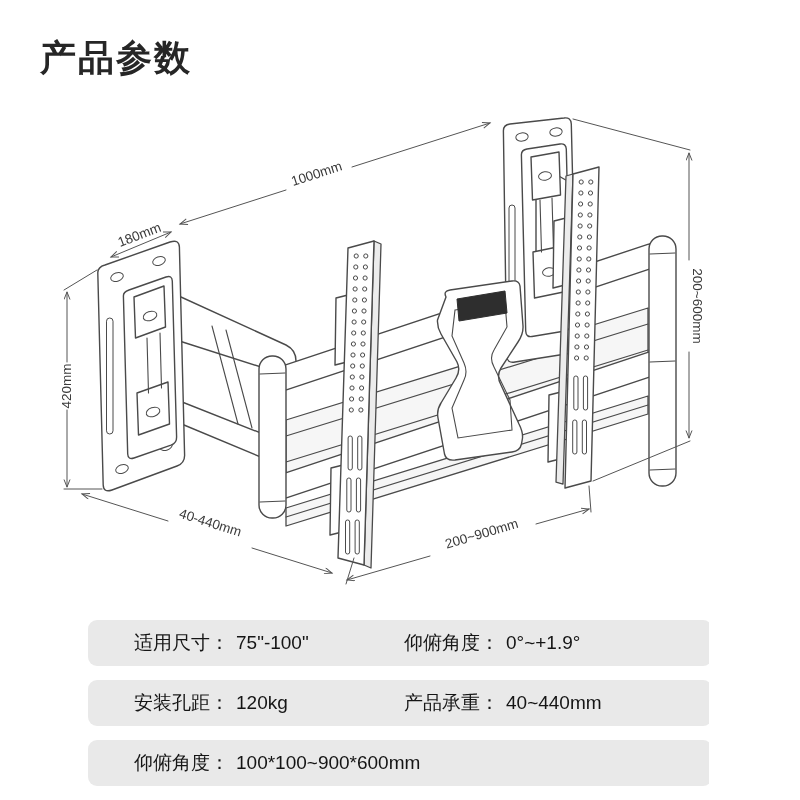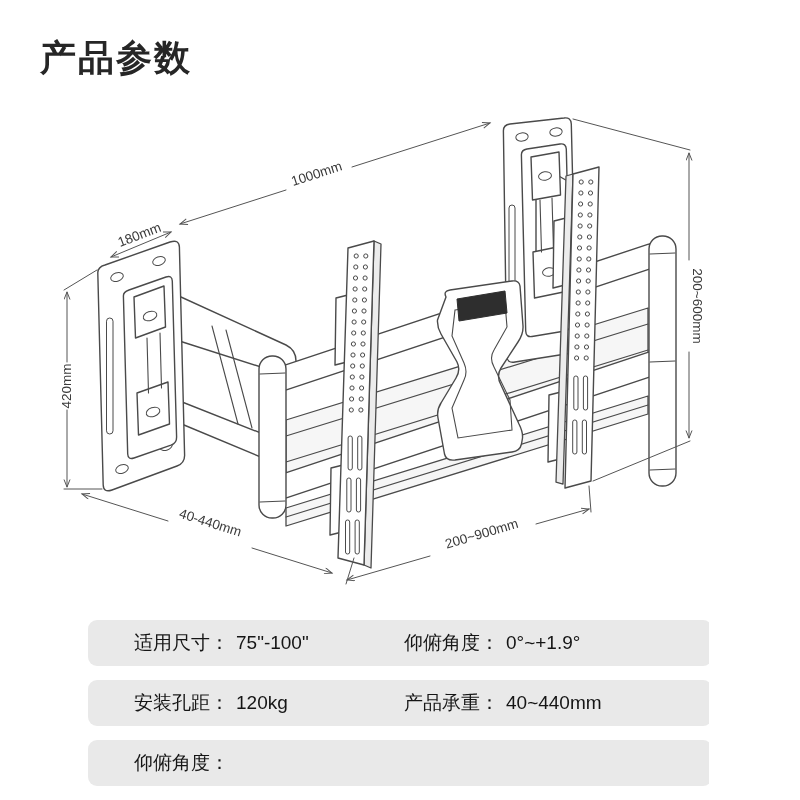--- a/index.html
+++ b/index.html
@@ -256,17 +256,18 @@
         <span>产品承重</span>
           <span class="sep">：</span>
           <span>40~440mm</span>
       </div>
     </div>
 
     <div class="spec-row">
       <div class="cell c1">
         <span>仰俯角度</span>
           <span class="sep">：</span>
+          <span>100*100~900*600mm</span>
       </div>
     </div>
 
   </div>
 </div>
 
 </body></html>

